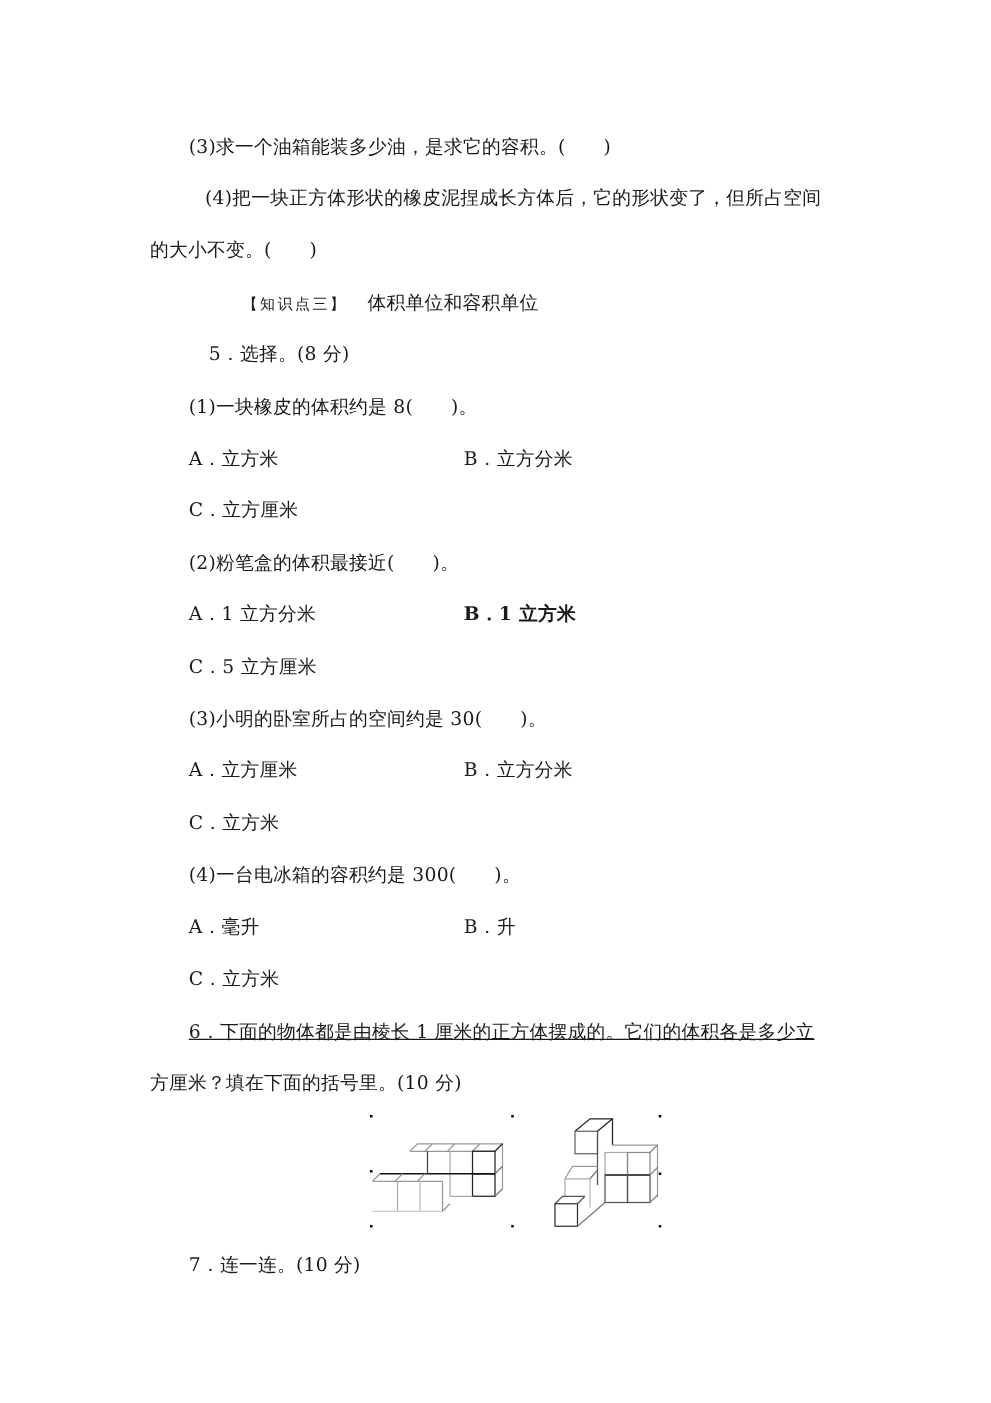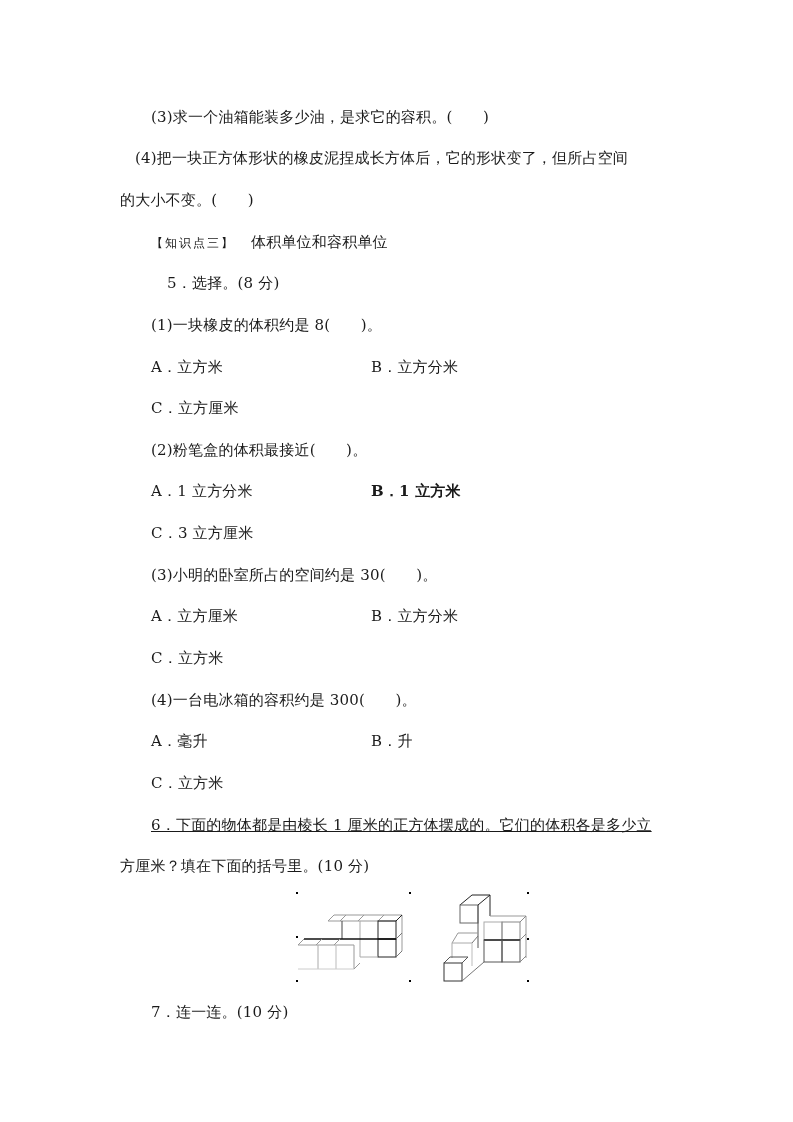--- a/index.html
+++ b/index.html
@@ -1,45 +1,45 @@
 <!DOCTYPE html>
 <html><head>
 <meta charset="utf-8">
 <style>
   html, body { margin: 0; padding: 0; background: #ffffff; }
   body { width: 793px; height: 1122px; position: relative; overflow: hidden;
          font-family: "DejaVu Serif", "Liberation Serif", serif; color: #1a1a1a; }
   .line { position: absolute; font-size: 15px; line-height: 20px; white-space: nowrap; letter-spacing: 0.2px; }
-  .kp-tag { font-family: "DejaVu Serif", serif; font-size: 12px; letter-spacing: 2px; }
+  .kp-tag { font-family: "DejaVu Serif", serif; font-size: 12px; letter-spacing: 2px; margin-left: 43px; }
   .kp-title { margin-left: 16px; }
   .fig { position: absolute; }
   .fig svg { display: block; }
 </style>
 </head>
 <body>
 
 <div class="line" style="left:151px; top:107px;text-align:center;">(3)求一个油箱能装多少油，是求它的容积。(　　)</div>
-<div class="line" style="left:135px; top:148px;">(4)把一块正方体形状的橡皮泥捏成长方体后，它的形状变了，但所占空间</div>
+<div class="line" style="left:164px; top:148px;">(4)把一块正方体形状的橡皮泥捏成长方体后，它的形状变了，但所占空间</div>
 <div class="line" style="left:120px; top:190px;">的大小不变。(　　)</div>
 
 <div class="line" style="left:151px; top:232px;">
   <span class="kp-tag">【知识点三】</span><span class="kp-title">体积单位和容积单位</span>
 </div>
 
 <div class="line" style="left:151px; top:273px;margin-left:16px;">5．选择。(8 分)</div>
 
 <div class="line" style="left:151px; top:315px;">(1)一块橡皮的体积约是 8(　　)。</div>
 <div class="line" style="left:151px; top:357px;">A．立方米</div>
 <div class="line" style="left:371px; top:357px;">B．立方分米</div>
 <div class="line" style="left:151px; top:398px;">C．立方厘米</div>
 
 <div class="line" style="left:151px; top:440px;">(2)粉笔盒的体积最接近(　　)。</div>
 <div class="line" style="left:151px; top:481px;">A．1 立方分米</div>
 <div class="line" style="left:371px; top:481px;font-weight:bold;">B．1 立方米</div>
-<div class="line" style="left:151px; top:523px;">C．3 立方厘米</div>
+<div class="line" style="left:151px; top:523px;">C．5 立方厘米</div>
 
 <div class="line" style="left:151px; top:565px;">(3)小明的卧室所占的空间约是 30(　　)。</div>
 <div class="line" style="left:151px; top:606px;">A．立方厘米</div>
 <div class="line" style="left:371px; top:606px;">B．立方分米</div>
 <div class="line" style="left:151px; top:648px;">C．立方米</div>
 
 <div class="line" style="left:151px; top:690px;">(4)一台电冰箱的容积约是 300(　　)。</div>
 <div class="line" style="left:151px; top:731px;">A．毫升</div>
 <div class="line" style="left:371px; top:731px;">B．升</div>
 <div class="line" style="left:151px; top:773px;">C．立方米</div>

